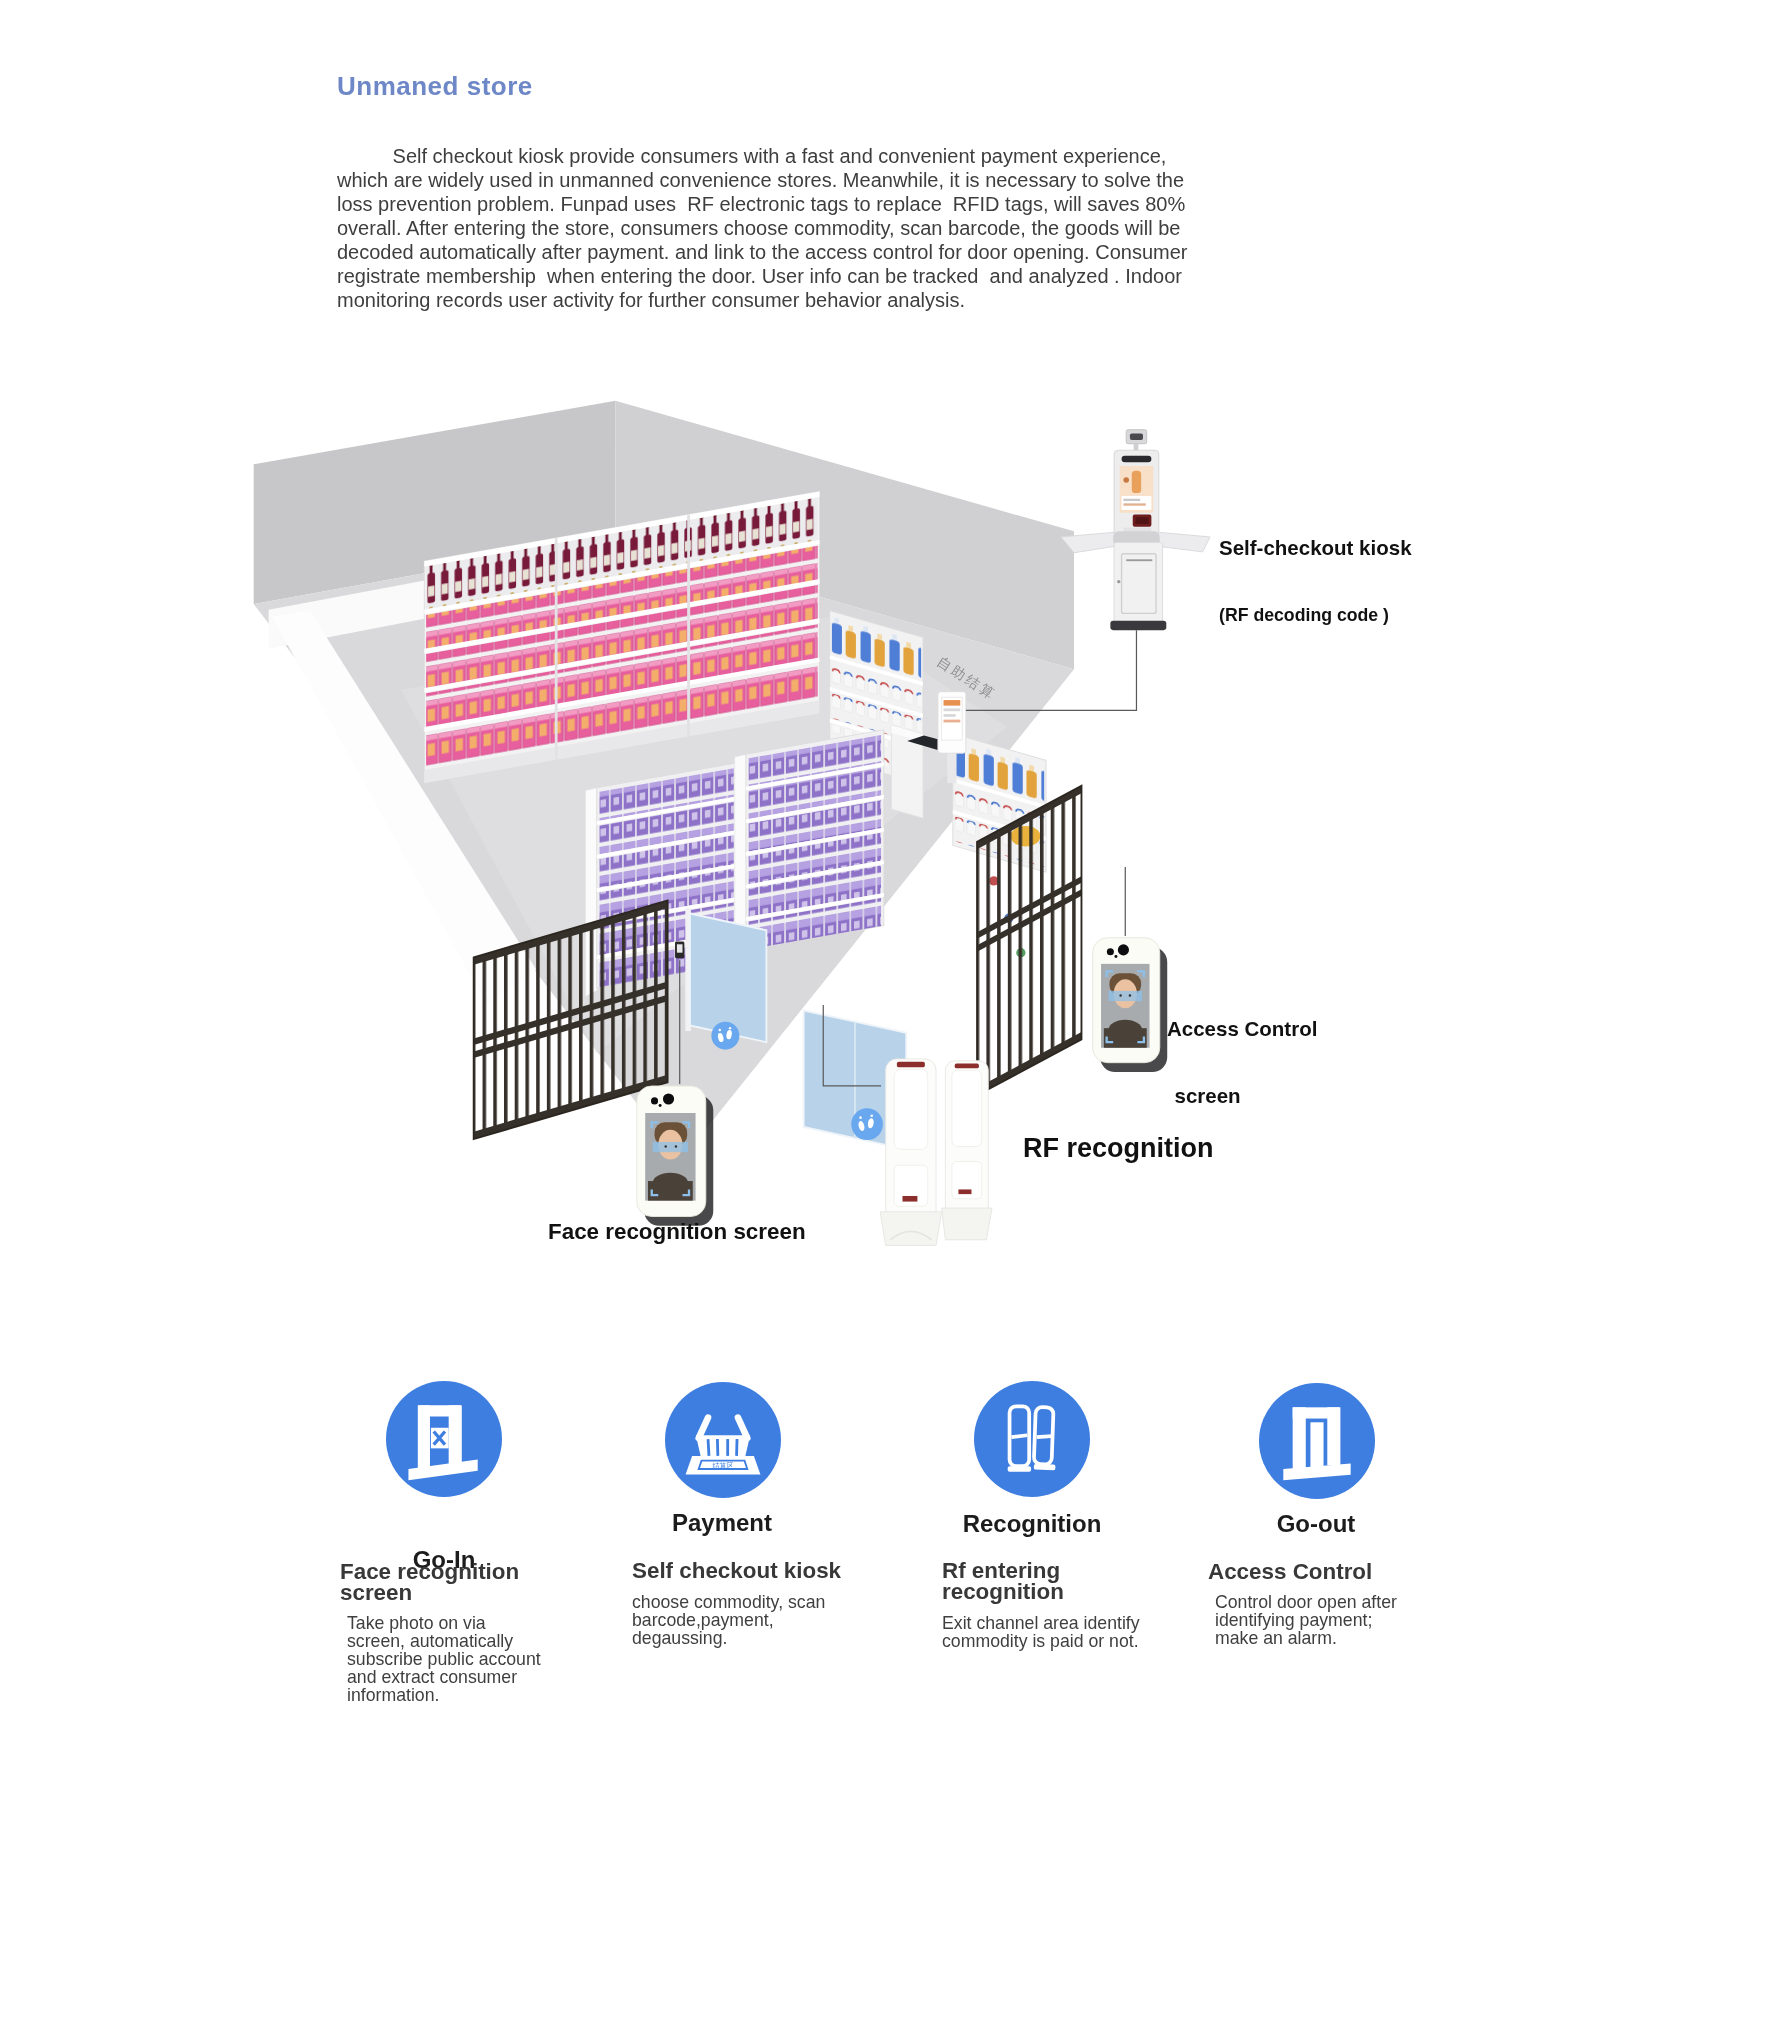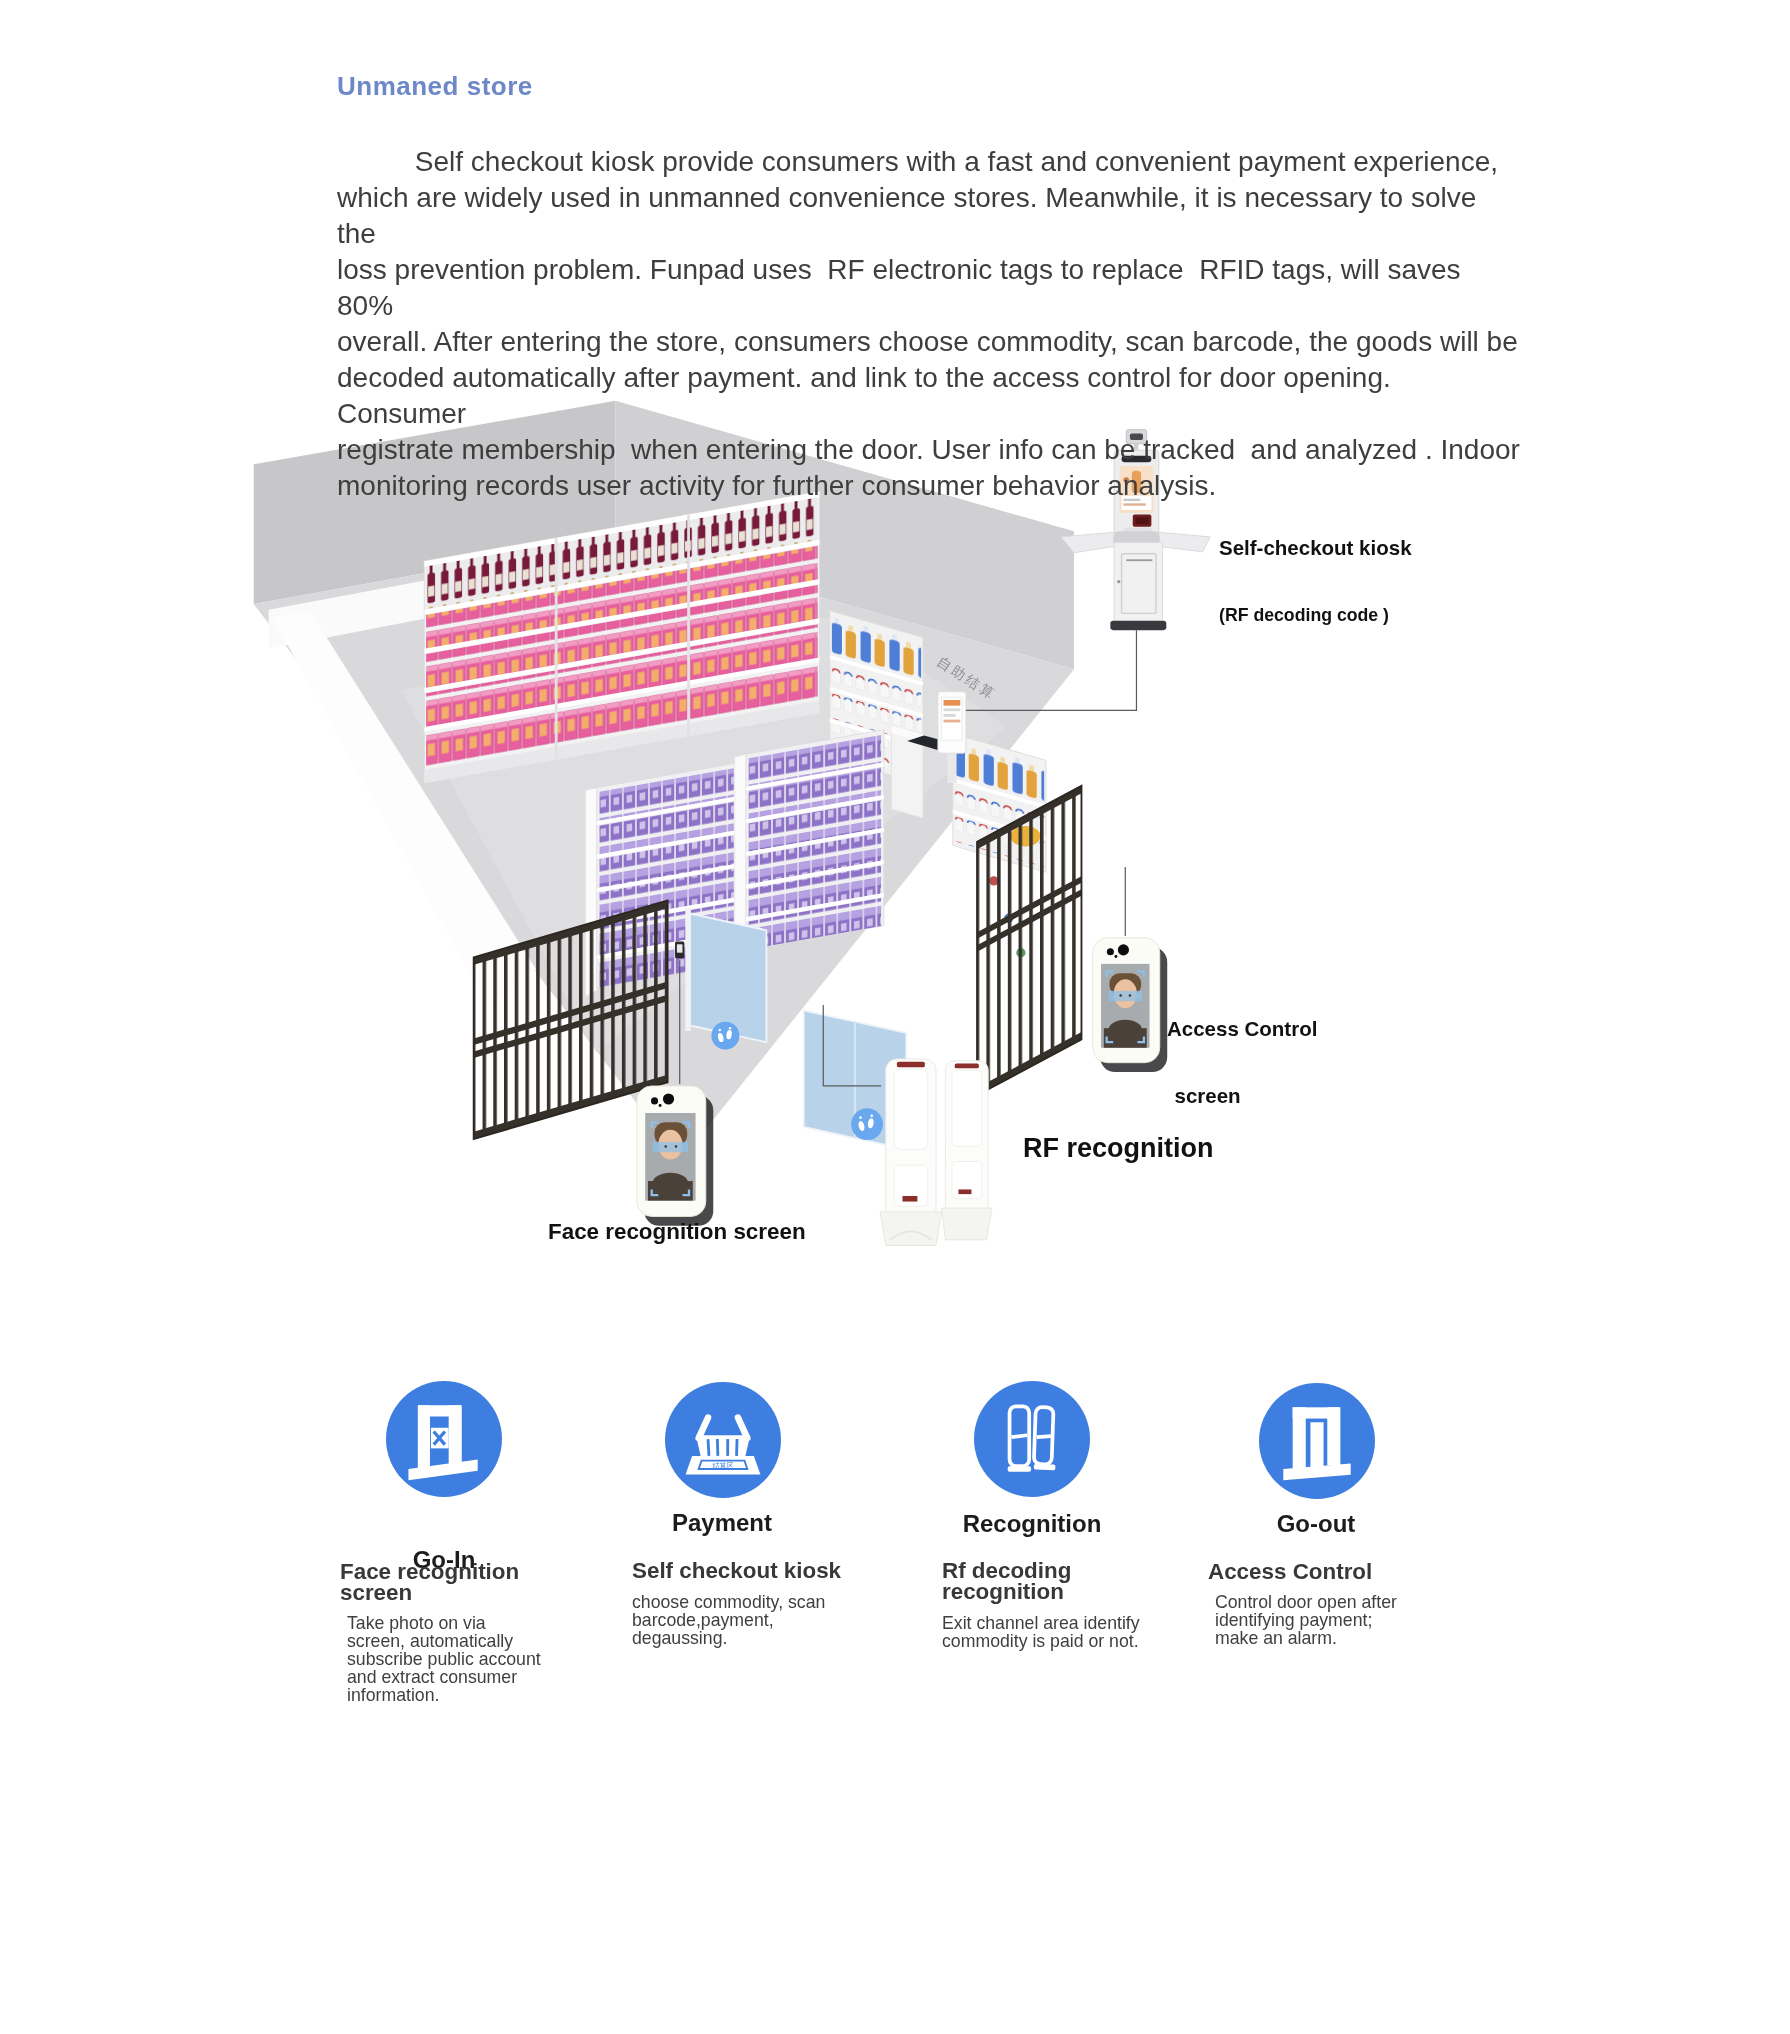--- a/index.html
+++ b/index.html
@@ -1,21 +1,21 @@
 <!DOCTYPE html>
 <html style="font-size:15px"><head>
 <meta charset="utf-8">
 <style>
   html,body{margin:0;padding:0;background:#ffffff;}
   body{width:1791px;height:2034px;position:relative;overflow:hidden;
        font-family:"Liberation Sans", sans-serif;}
   #scene{position:absolute;left:0;top:0;z-index:1;}
   .txt{position:absolute;z-index:3;}
   #title{left:337px;top:71px;font-size:26px;font-weight:bold;color:#6d87c7;letter-spacing:0.5px;}
-  #para{left:337px;top:144px;width:1184px;font-size:28px;line-height:36px;
+  #para{left:337px;top:144px;width:1184px;font-size:20px;line-height:24px;
         color:#3e3e3e;white-space:pre-wrap;}
   .dlabel{font-weight:bold;color:#111;white-space:pre;}
   #lbl-kiosk{left:1219px;top:492px;font-size:20.5px;line-height:22.4px;}
   #lbl-kiosk .sub{font-size:17.7px;}
   #lbl-access{left:1167px;top:973px;font-size:20.5px;line-height:22.4px;}
   #lbl-access .l2{padding-left:7.5px;}
   #lbl-rf{left:1023px;top:1133px;font-size:27px;}
   #lbl-face{left:548px;top:1219px;font-size:22.4px;}
   #wall-sign{left:943px;top:653px;font-size:14px;color:#8e8e91;letter-spacing:2.8px;
              transform:rotate(33deg);transform-origin:left top;z-index:2;}
@@ -383,21 +383,21 @@
   <g fill="none" stroke="#ffffff" stroke-width="4">
     <rect x="38" y="27" width="21" height="64" rx="7"></rect>
     <line x1="40" y1="60" x2="57" y2="58"></line>
     <rect x="65" y="28" width="19" height="61" rx="7" transform="rotate(2 74 58)"></rect>
     <line x1="67" y1="60" x2="83" y2="59"></line>
   </g>
   <rect x="36" y="91" width="25" height="6" rx="2" fill="#ffffff"></rect>
   <rect x="64" y="89" width="23" height="6" rx="2" fill="#ffffff" transform="rotate(2 75 92)"></rect>
 </svg>
 <div id="label3" class="feat-label">Recognition</div>
-<div id="head3" class="feat-head">Rf decoding
+<div id="head3" class="feat-head">Rf entering
 recognition</div>
 <div id="body3" class="feat-body">Exit channel area identify
 commodity is paid or not.</div>
 
 <svg id="icon4" class="icon" viewBox="0 0 124 124">
   <circle cx="62" cy="62" r="62" fill="#3d7ee0"></circle>
   <polygon points="26,92 98,86 98,98 26,104" fill="#ffffff"></polygon>
   <rect x="36" y="26" width="14" height="68" fill="#ffffff"></rect>
   <rect x="36" y="26" width="50" height="12" fill="#ffffff"></rect>
   <rect x="73" y="26" width="14" height="62" fill="#ffffff"></rect>

